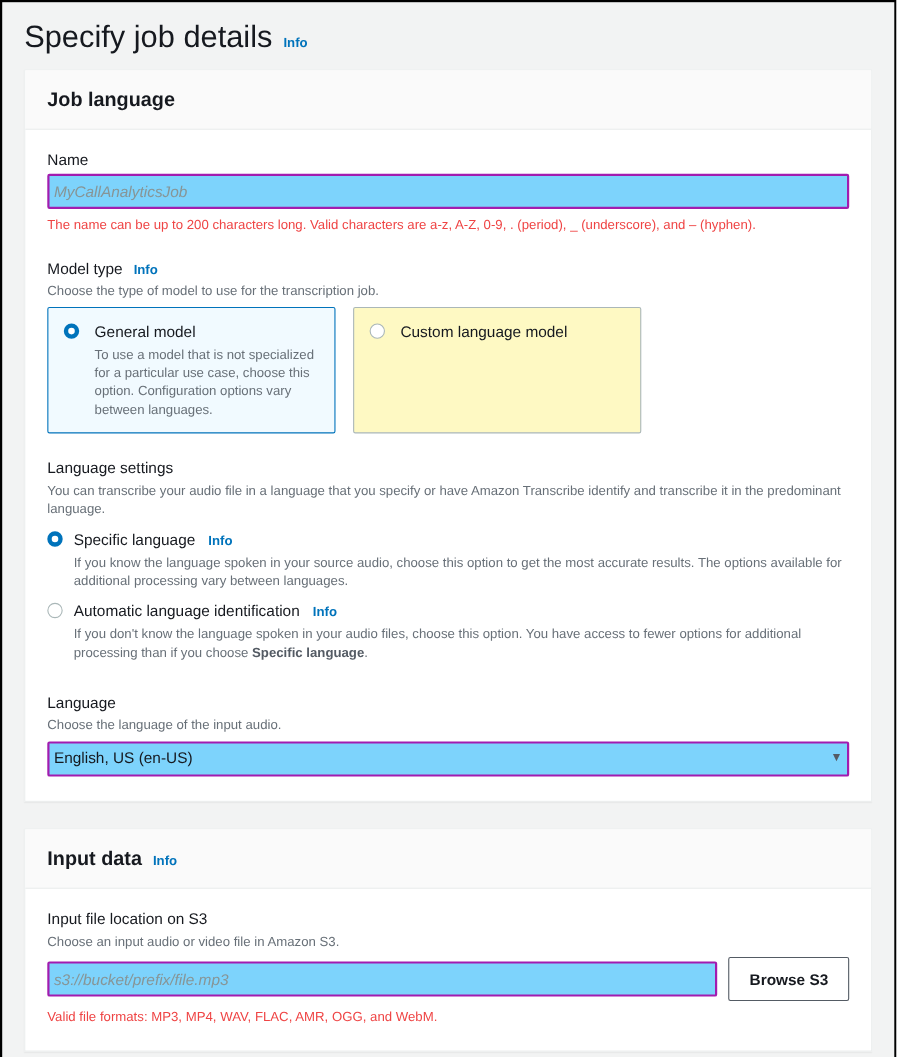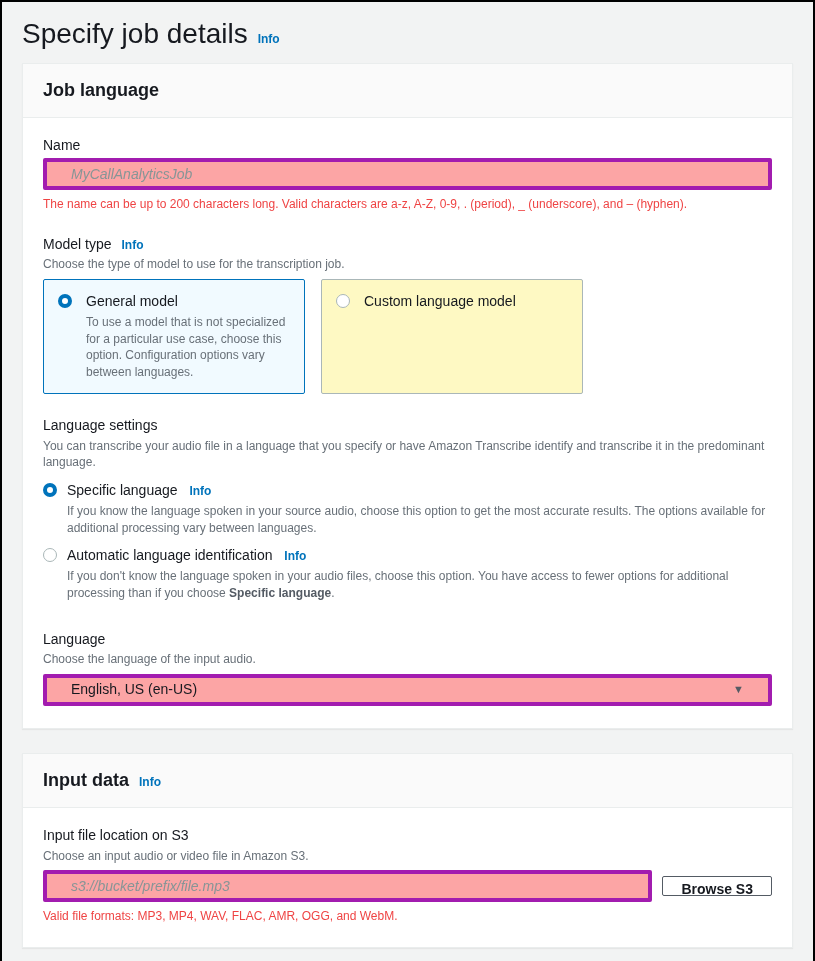--- a/index.html
+++ b/index.html
@@ -77,26 +77,26 @@
   }
   .hint {
     font-size: 12px;
     color: #ef4444;
     margin-top: 6px;
   }
   input[type=text].text-input,
   .select {
     width: 100%;
     height: 32px;
-    border: 4px solid #a21caf;
+    border: 2px solid #a21caf;
     border-radius: 2px;
-    padding: 4px 24px;
-    font-size: 14px;
-    color: #16191f;
-    background: #fca5a5;
+    padding: 4px 4px;
+    font-size: 14px;
+    color: #16191f;
+    background: #7dd3fc;
   }
   input[type=text].text-input::placeholder { color: #879596; font-style: italic; }
   .tile-row {
     display: flex;
     gap: 16px;
   }
   .tile {
     flex: 0 0 262px;
     border: 1px solid #aab7b8;
     border-radius: 2px;
@@ -165,21 +165,21 @@
     align-items: center;
   }
   .input-row .text-input { flex: 1; }
   .btn {
     border: 1px solid #545b64;
     background: #fff;
     color: #16191f;
     font-weight: 700;
     font-size: 14px;
     padding: 4px 18px;
-    height: 20px;
+    height: 40px;
     border-radius: 2px;
     cursor: pointer;
     white-space: nowrap;
   }
 </style>
 </head>
 <body>
 
 <div class="page">
 

